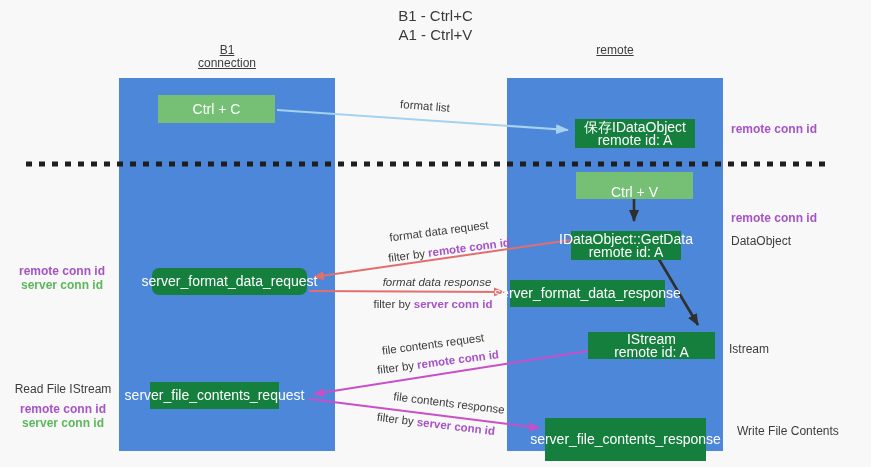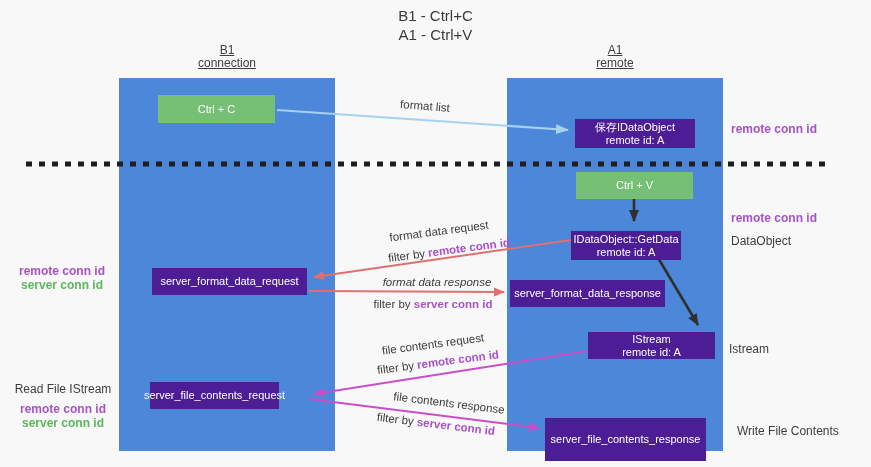--- a/index.html
+++ b/index.html
@@ -18,24 +18,24 @@
     position:absolute;top:44px;width:216px;text-align:center;
     font-size:12px;line-height:13px;color:#3d3d3d;text-decoration:underline;
   }
   .lifeline{
     position:absolute;top:78px;width:216px;height:373px;background:#4d87d9;
   }
   .arrows{position:absolute;left:0;top:0;z-index:3;pointer-events:none;}
   .box{
     position:absolute;z-index:4;display:flex;flex-direction:column;
     align-items:center;justify-content:center;
-    color:#ffffff;text-align:center;font-size:11px;line-height:13px;
+    color:#ffffff;text-align:center;font-size:14px;line-height:13px;
   }
   .green{background:#76c076;}
-  .orange{background:#4c1d95;text-align:center;}
+  .orange{background:#15803d;text-align:center;}
   .sidelbl{position:absolute;z-index:5;font-size:12px;white-space:nowrap;color:#3d3d3d;}
   .purple{color:#a653c6;font-weight:bold;}
   .greenlbl{color:#5cb75c;font-weight:bold;}
   .lblgroup{position:absolute;z-index:5;text-align:center;font-size:12px;line-height:14px;white-space:nowrap;}
   .arrowlbl{
     position:absolute;z-index:5;white-space:nowrap;font-size:11.5px;color:#3d3d3d;
   }
 </style>
 </head>
 <body>
@@ -45,21 +45,20 @@
   <div class="title">
     <div>B1 - Ctrl+C</div>
     <div>A1 - Ctrl+V</div>
   </div>
 
   <div class="col-header" style="left:119px;">
     <div>B1</div>
     <div>connection</div>
   </div>
   <div class="col-header" style="left:507px;">
-    <div>A1</div>
     <div>remote</div>
   </div>
 
   <div class="lifeline" style="left:119px;"></div>
   <div class="lifeline" style="left:507px;"></div>
 
   <svg class="arrows" width="871" height="467" viewBox="0 0 871 467">
     <defs>
       <marker id="mk-blue" markerUnits="userSpaceOnUse" markerWidth="14" markerHeight="12" refX="12" refY="5" orient="auto">
         <path d="M0,0 L13,5 L0,10 z" fill="#a5d2ef"></path>
@@ -94,30 +93,30 @@
 
   <div class="box green" style="left:158px;top:95px;width:117px;height:28px;">
     <span>Ctrl + C</span>
   </div>
 
   <div class="box orange" style="left:575px;top:119px;width:120px;height:29px;">
     <span>保存IDataObject</span>
     <span>remote id: A</span>
   </div>
 
-  <div class="box green" style="left:576px;top:172px;width:117px;height:27px;">
+  <div class="box green" style="left:576px;top:172px;width:117px;height:27px;justify-content:flex-end;">
     <span>Ctrl + V</span>
   </div>
 
   <div class="box orange" style="left:571px;top:231px;width:110px;height:29px;">
     <span>IDataObject::GetData</span>
     <span>remote id: A</span>
   </div>
 
-  <div class="box orange" style="left:152px;top:268px;width:155px;height:27px;">
+  <div class="box orange" style="left:152px;top:268px;width:155px;height:27px;border-radius:7px;">
     <span>server_format_data_request</span>
   </div>
 
   <div class="box orange" style="left:510px;top:280px;width:155px;height:27px;">
     <span>server_format_data_response</span>
   </div>
 
   <div class="box orange" style="left:588px;top:332px;width:127px;height:27px;">
     <span>IStream</span>
     <span>remote id: A</span>

